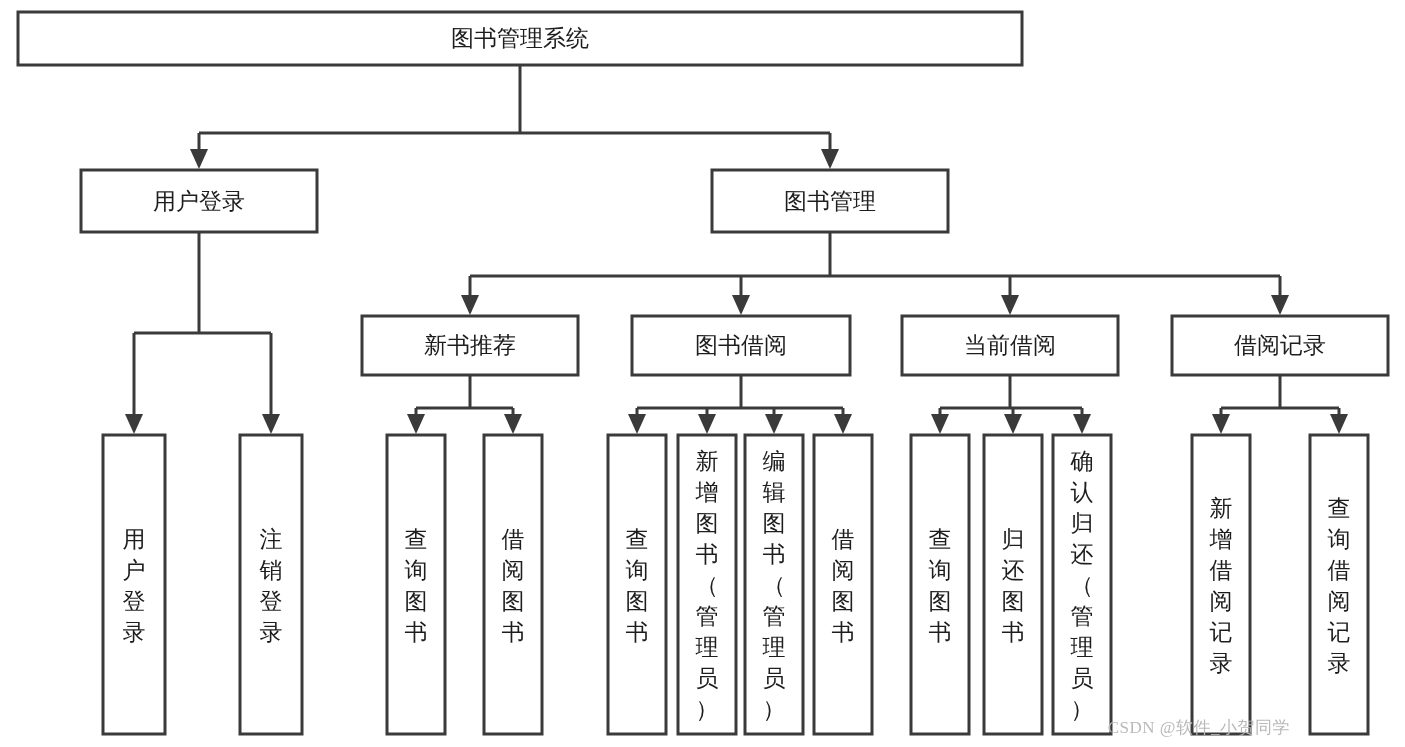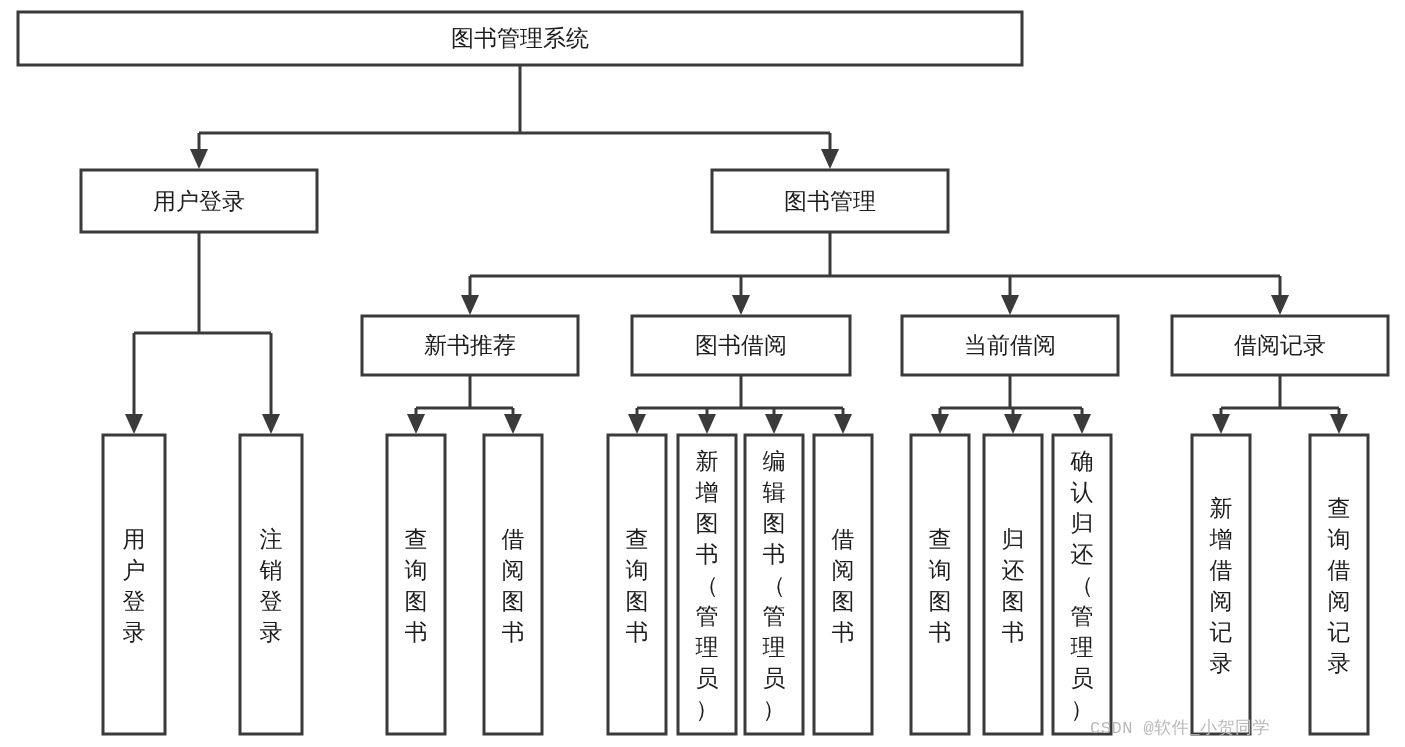--- a/index.html
+++ b/index.html
@@ -49,23 +49,23 @@
     dominant-baseline: middle;
   }
   .node-label-v {
     font-family: "DejaVu Sans", "Liberation Sans", sans-serif;
     font-size: 23px;
     fill: #1d1d1d;
     text-anchor: middle;
   }
   .watermark {
     position: absolute;
-    right: 20px;
+    right: 0;
     bottom: 8px;
-    font-family: Liberation Mono, monospace;
+    font-family: Liberation Serif, serif;
     font-size: 17px;
     color: #b9b9b9;
     letter-spacing: 0.5px;
     white-space: nowrap;
     user-select: none;
     margin-top: 38px;
   }
 </style>
 </head>
 <body>

